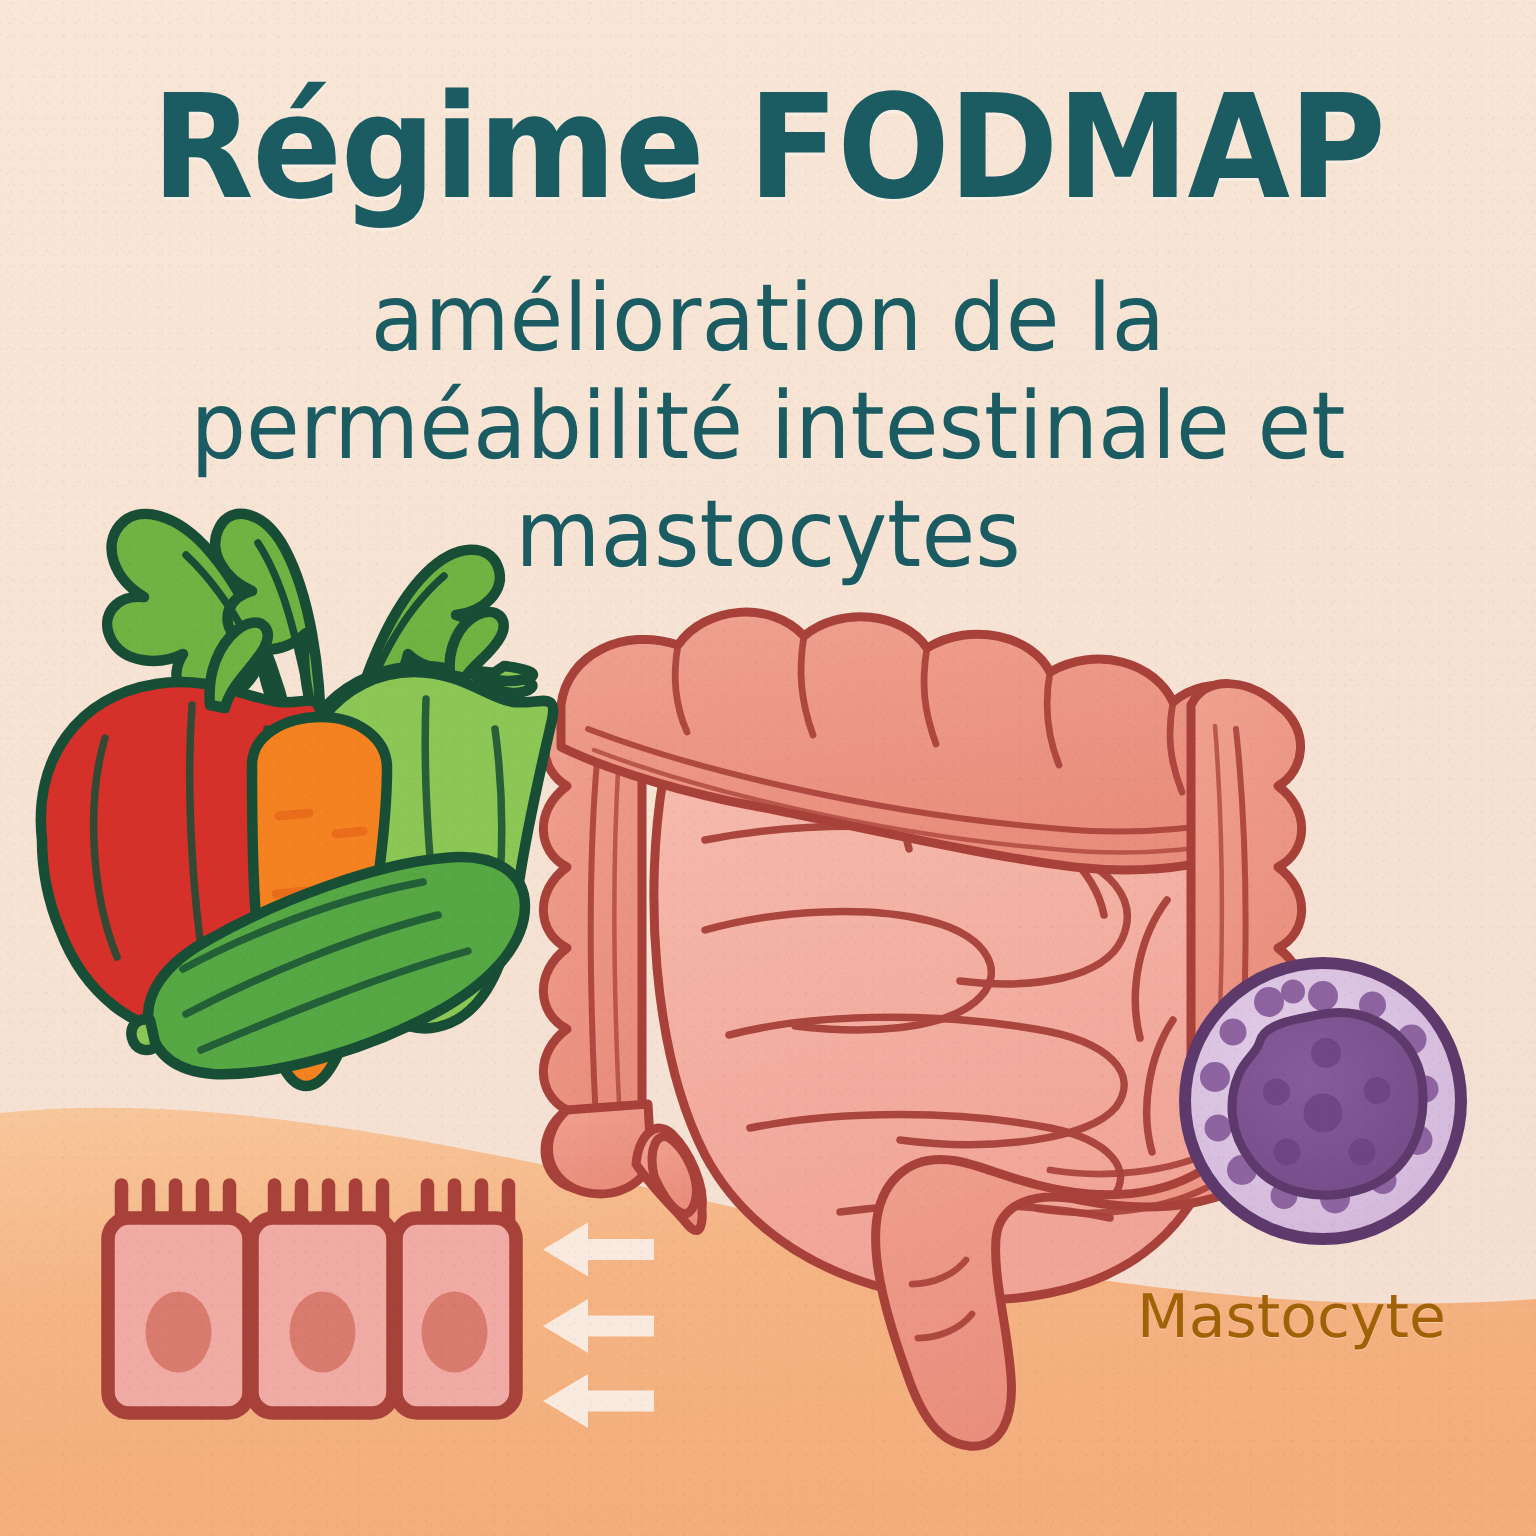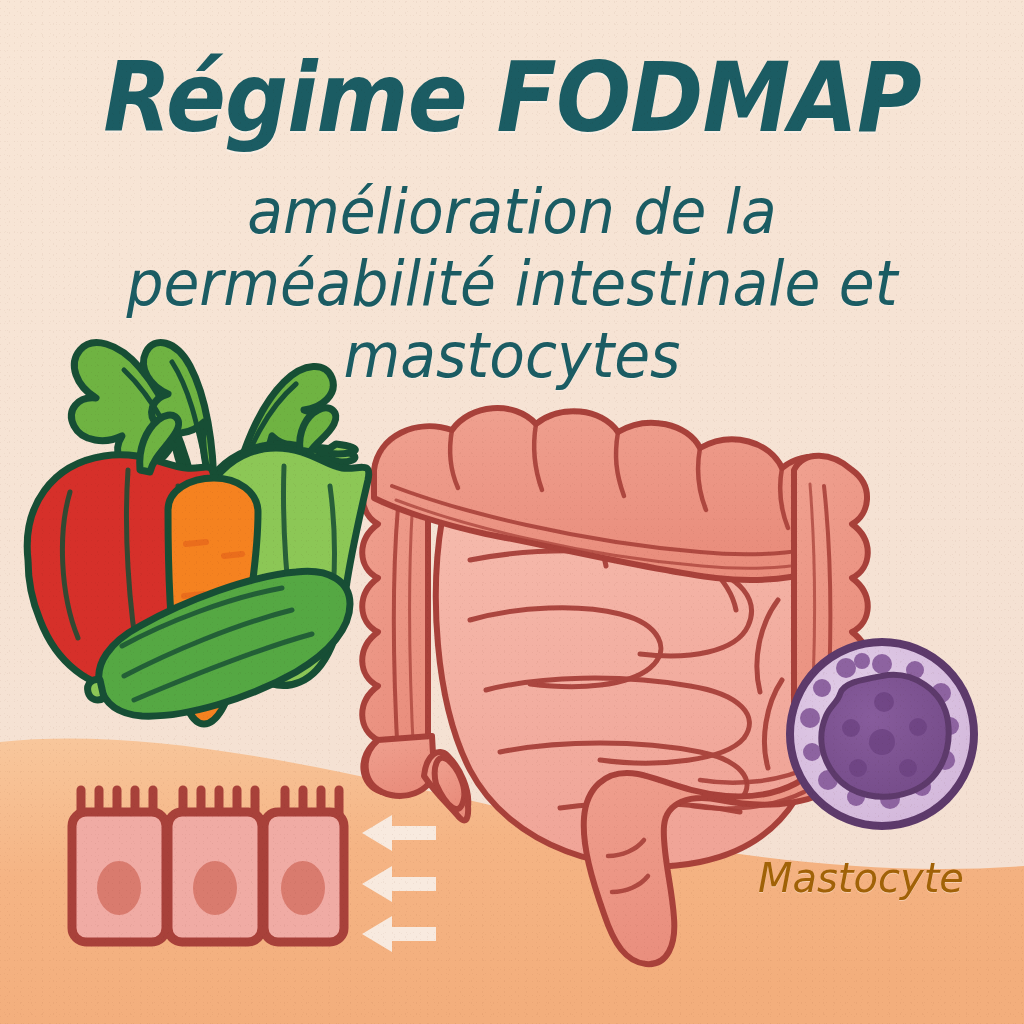--- a/index.html
+++ b/index.html
@@ -1,21 +1,21 @@
 <!DOCTYPE html>
 <html><head>
 <meta charset="utf-8">
 <style>
   html,body{margin:0;padding:0;}
   body{
     width:1024px;height:1024px;overflow:hidden;
     font-family:"Liberation Sans", sans-serif;
     background:#F7E4D4;
   }
-  #stage{position:relative;width:1024px;height:1024px;overflow:hidden;font-style:italic;}
+  #stage{position:relative;width:1024px;height:1024px;overflow:hidden;}
   .layer{position:absolute;inset:0;width:1024px;height:1024px;}
   svg{display:block;}
 
   
   #title{
     position:absolute; left:0; top:46px; width:1024px;
     text-align:center;
     font-family:"DejaVu Sans","Liberation Sans",sans-serif;
     font-weight:bold;
     font-size:96px;

